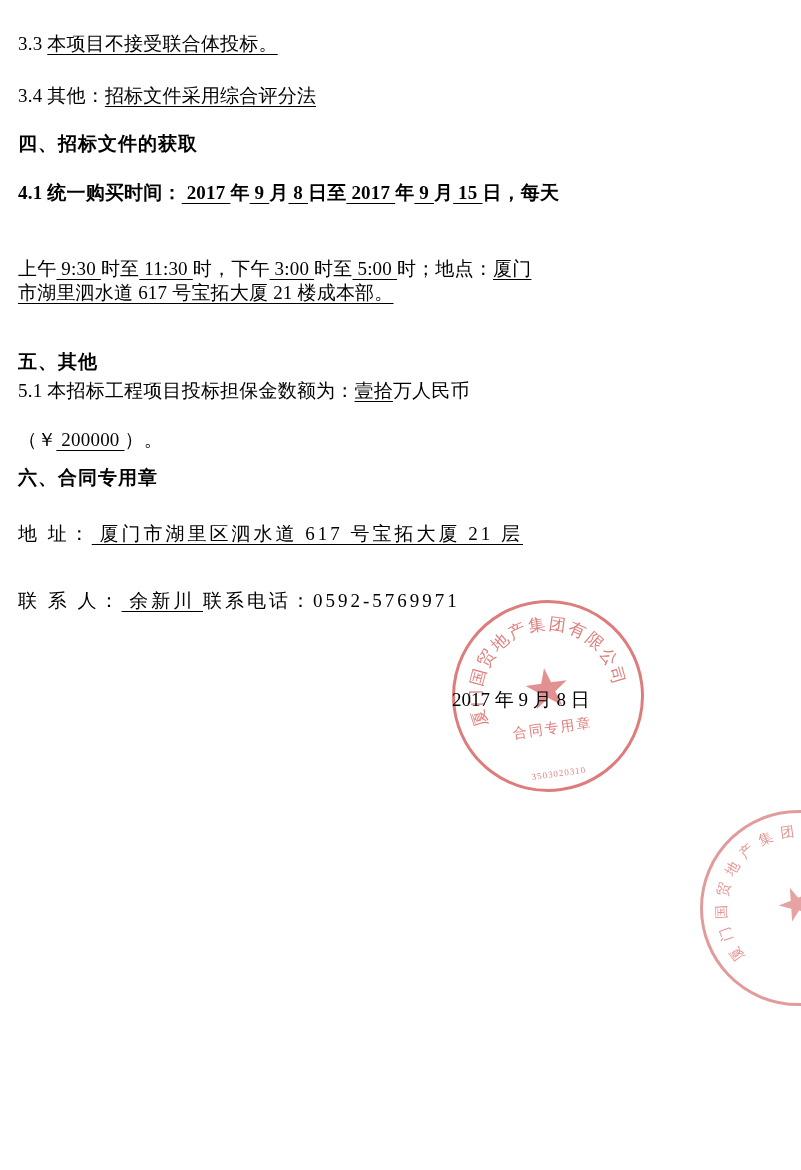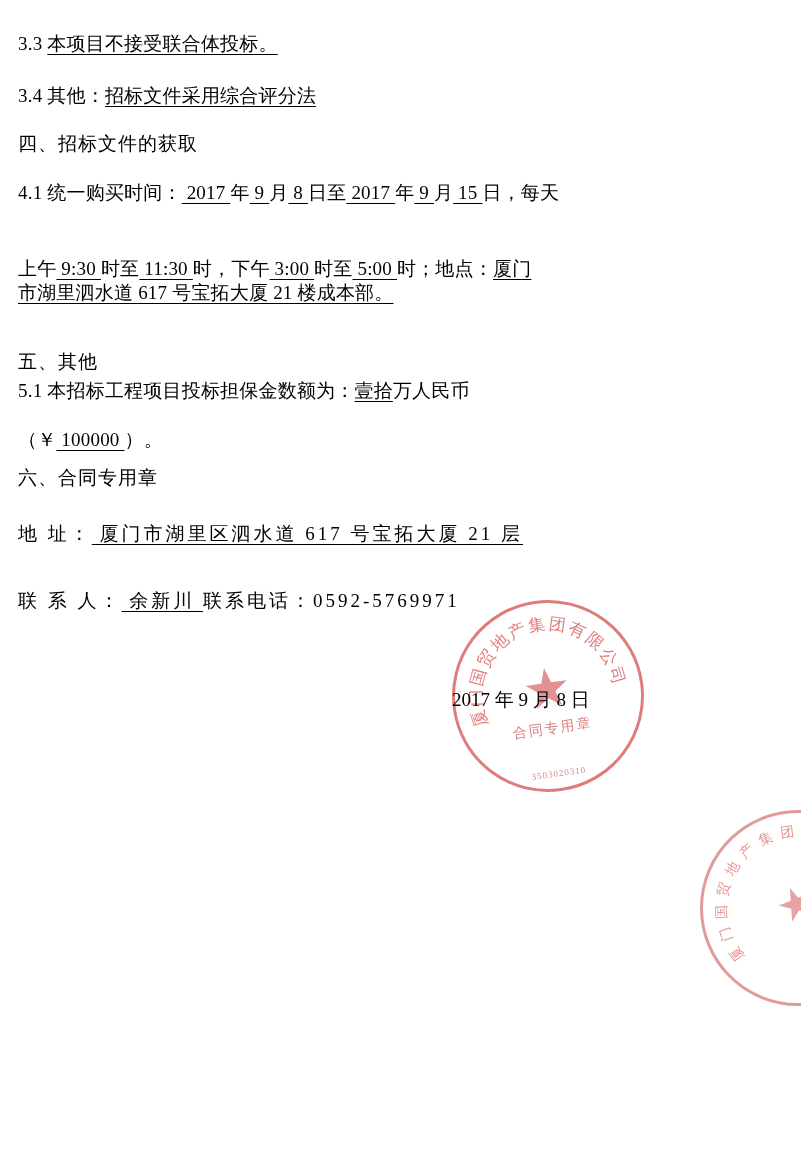--- a/index.html
+++ b/index.html
@@ -33,21 +33,21 @@
     font-size: 19px;
     line-height: 24px;
     letter-spacing: 0.2px;
   }
   .u {
     text-decoration: underline;
     text-underline-offset: 4px;
     text-decoration-thickness: 1px;
   }
   .heading {
-    font-weight: normal;
+    font-weight: bold;
     letter-spacing: 1px;
   }
   .sp-wide { letter-spacing: 3px; }
 
   
   .seal {
     position: absolute;
     border-radius: 50%;
     pointer-events: none;
   }
@@ -129,26 +129,26 @@
 </style>
 </head>
 <body>
 
 <div class="page">
 
   <div class="doc-body" id="doc-body">
       <div class="line" style="left: 18px; top: 32px;"><span>3.3 </span><span class="u">本项目不接受联合体投标。</span></div>
       <div class="line" style="left: 18px; top: 84px;"><span>3.4 其他：</span><span class="u">招标文件采用综合评分法</span></div>
       <div class="line heading" style="left: 18px; top: 132px;"><span>四、招标文件的获取</span></div>
-      <div class="line" style="left: 18px; top: 181px;"><span>4.1 统一购买时间：</span><span class="u">  2017 </span><span>年</span><span class="u"> 9 </span><span>月</span><span class="u"> 8 </span><span>日至</span><span class="u"> 2017 </span><span>年</span><span class="u"> 9 </span><span>月</span><span class="u"> 15 </span><span>日，每天</span></div>
+      <div class="line" style="left: 18px; top: 181px; font-weight: bold;"><span>4.1 统一购买时间：</span><span class="u">  2017 </span><span>年</span><span class="u"> 9 </span><span>月</span><span class="u"> 8 </span><span>日至</span><span class="u"> 2017 </span><span>年</span><span class="u"> 9 </span><span>月</span><span class="u"> 15 </span><span>日，每天</span></div>
       <div class="line" style="left: 18px; top: 233px; margin-top: 24px;"><span>上午</span><span class="u"> 9:30      </span><span>时至</span><span class="u"> 11:30 </span><span>时，下午</span><span class="u"> 3:00 </span><span>时至</span><span class="u"> 5:00 </span><span>时；地点：</span><span class="u">厦门</span></div>
       <div class="line" style="left: 18px; top: 281px;"><span class="u">市湖里泗水道 617 号宝拓大厦 21 楼成本部。</span></div>
       <div class="line heading" style="left: 18px; top: 330px; margin-top: 20px;"><span>五、其他</span></div>
       <div class="line" style="left: 18px; top: 379px;"><span>5.1 本招标工程项目投标担保金数额为：</span><span class="u">壹拾</span><span>万人民币</span></div>
-      <div class="line" style="left: 18px; top: 428px;"><span>（￥</span><span class="u">  100000      </span><span>）。</span></div>
+      <div class="line" style="left: 18px; top: 428px;"><span>（￥</span><span class="u">  200000      </span><span>）。</span></div>
       <div class="line heading" style="left: 18px; top: 466px;"><span>六、合同专用章</span></div>
       <div class="line sp-wide" style="left: 18px; top: 522px;"><span>地    址：</span><span class="u">   厦门市湖里区泗水道 617 号宝拓大厦 21 层    </span></div>
       <div class="line sp-wide" style="left: 18px; top: 589px;"><span>联 系 人：</span><span class="u">  余新川   </span><span>   联系电话：0592-5769971</span></div>
     </div>
 
   <div class="seal seal-main">
     <div class="ring-text" id="seal-main-ring">
         <span class="arc-char" style="transform: translate(-70.9062px, 12.5027px) rotate(-100deg) translate(-50%, -50%);">厦</span>
         <span class="arc-char" style="transform: translate(-71.5372px, -8.15063px) rotate(-83.5deg) translate(-50%, -50%);">门</span>
         <span class="arc-char" style="transform: translate(-66.2763px, -28.1326px) rotate(-67deg) translate(-50%, -50%);">国</span>

